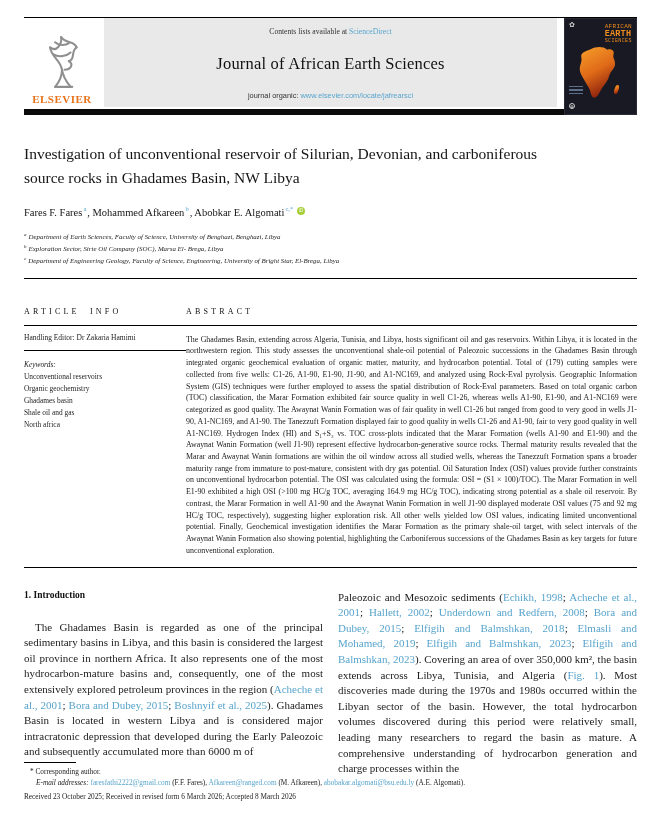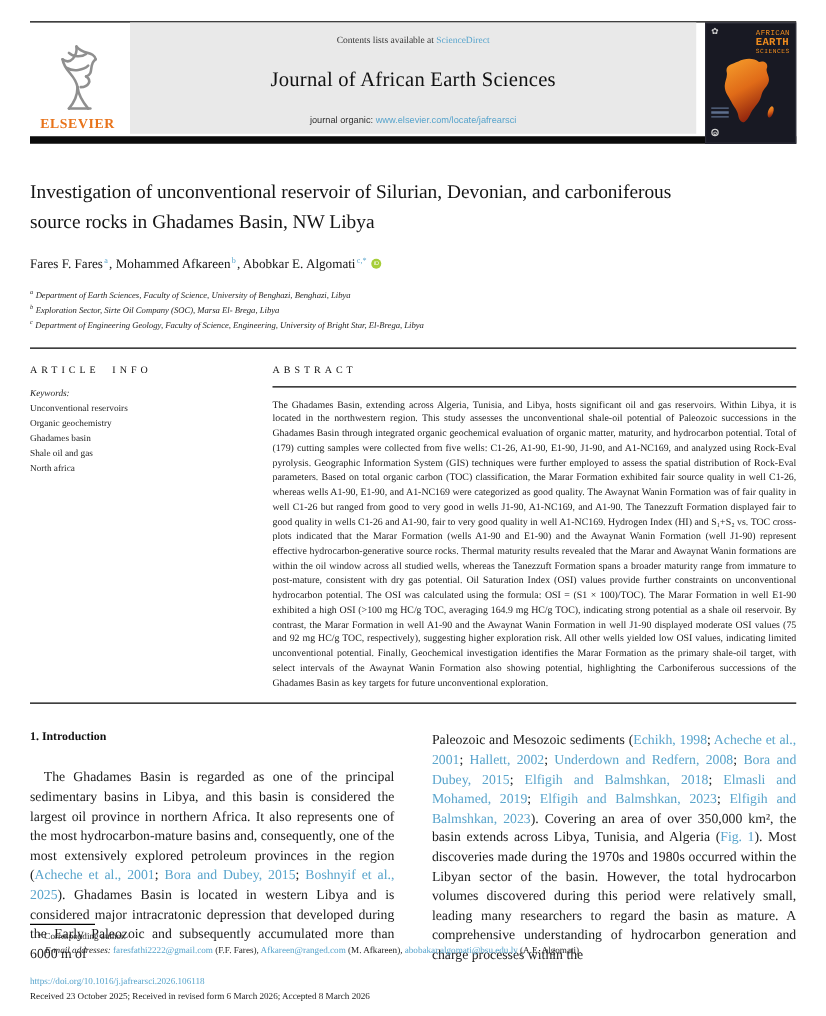--- a/index.html
+++ b/index.html
@@ -50,32 +50,32 @@
   .title { font-size: 15.5px; font-weight: normal; line-height: 1.55; max-width: 520px; margin-top: 27px; color: #151515; }
   .authors { margin-top: 15px; font-size: 10.5px; color: #151515; display: flex; align-items: center; }
   .authors .asup { font-size: 6.5px; vertical-align: super; color: var(--link); margin: 0 1px; }
   .orcid { display: inline-block; width: 8px; height: 8px; border-radius: 50%; background: var(--orcid-green); color: #fff; font-family: "Liberation Sans", sans-serif; font-size: 4.5px; line-height: 8px; text-align: center; margin-left: 3px; cursor: pointer; }
   .affils { margin-top: 13px; font-size: 6.9px; font-style: italic; line-height: 1.75; color: #222; }
   .affils sup { font-size: 5px; font-style: italic; margin-right: 2px; }
 
   .rule-full { border: none; border-top: 1.2px solid #000; margin-top: 10px; }
 
   
-  .info-abstract { display: flex; gap: 32px; margin-top: 12px; }
+  .info-abstract { display: flex; margin-top: 28px; }
   .info-col { width: 162px; flex: none; }
   .abs-col { flex: 1; }
   .section-head { font-size: 8px; letter-spacing: 3.2px; word-spacing: 5px; color: #111; margin-bottom: 9px; }
   .editor-box { border-top: 1px solid #000; border-bottom: 1px solid #000; padding: 7px 0 8px 0; font-size: 7.5px; }
   .keywords { margin-top: 8px; font-size: 7.4px; line-height: 1.62; }
   .kw-label { font-style: italic; }
   .abs-rule { border: none; border-top: 1px solid #000; margin-bottom: 8px; }
   .abs-text { font-size: 7.9px; line-height: 1.485; text-align: justify; color: #1b1b1b; }
 
   
-  .intro { display: flex; gap: 30px; margin-top: 22px; }
+  .intro { display: flex; gap: 15px; margin-top: 22px; }
   .intro .col { flex: 1; }
   .intro h2 { font-size: 9.5px; font-weight: bold; color: #111; }
   .intro p { font-size: 11px; line-height: 1.42; text-align: justify; margin-top: 20px; }
   .intro .col-right p { margin-top: 0; }
   .intro p.indent span:first-child::before { content: "\2003"; }
   .cite { color: var(--link); cursor: pointer; }
 
   
   .footnote { position: absolute; left: 24px; right: 24px; bottom: 12px; }
   .rule-short { border: none; border-top: 0.8px solid #000; width: 52px; margin: 0 0 4px 0; }
@@ -161,20 +161,21 @@
     <div class="affil"><sup>a</sup><span>Department of Earth Sciences, Faculty of Science, University of Benghazi, Benghazi, Libya</span></div>
     <div class="affil"><sup>b</sup><span>Exploration Sector, Sirte Oil Company (SOC), Marsa El- Brega, Libya</span></div>
     <div class="affil"><sup>c</sup><span>Department of Engineering Geology, Faculty of Science, Engineering, University of Bright Star, El-Brega, Libya</span></div>
   </div>
 
   <hr class="rule-full">
 
   <div class="info-abstract">
     <div class="info-col">
       <div class="section-head">ARTICLE INFO</div>
+      <div class="editor-box">Handling Editor: Dr Zakaria Hamimi</div>
       <div class="keywords">
         <div class="kw-label">Keywords:</div>
         <div>Unconventional reservoirs</div>
         <div>Organic geochemistry</div>
         <div>Ghadames basin</div>
         <div>Shale oil and gas</div>
         <div>North africa</div>
       </div>
     </div>
     <div class="abs-col">
@@ -195,17 +196,16 @@
       <p><span>Paleozoic and Mesozoic sediments (</span><span class="cite">Echikh, 1998</span><span>; </span><span class="cite">Acheche et al., 2001</span><span>; </span><span class="cite">Hallett, 2002</span><span>; </span><span class="cite">Underdown and Redfern, 2008</span><span>; </span><span class="cite">Bora and Dubey, 2015</span><span>; </span><span class="cite">Elfigih and Balmshkan, 2018</span><span>; </span><span class="cite">Elmasli and Mohamed, 2019</span><span>; </span><span class="cite">Elfigih and Balmshkan, 2023</span><span>; </span><span class="cite">Elfigih and Balmshkan, 2023</span><span>). Covering an area of over 350,000 km², the basin extends across Libya, Tunisia, and Algeria (</span><span class="cite">Fig. 1</span><span>). Most discoveries made during the 1970s and 1980s occurred within the Libyan sector of the basin. However, the total hydrocarbon volumes discovered during this period were relatively small, leading many researchers to regard the basin as mature. A comprehensive understanding of hydrocarbon generation and charge processes within the</span></p>
     </div>
   </div>
 
   <div class="footnote">
     <hr class="rule-short">
     <div class="fn-line star">* Corresponding author.</div>
     <div class="fn-line emails">
       <span class="italic">E-mail addresses:</span><span><span> </span><span class="cite">faresfathi2222@gmail.com</span><span> (F.F. Fares), </span><span class="cite">Afkareen@ranged.com</span><span> (M. Afkareen), </span><span class="cite">abobakar.algomati@bsu.edu.ly</span><span> (A.E. Algomati).</span></span>
     </div>
-    <div class="doi-line">https://doi.org/10.1016/j.jafrearsci.2026.106118</div>
     <div class="received-line">Received 23 October 2025; Received in revised form 6 March 2026; Accepted 8 March 2026</div>
   </div>
 
 </div>
 
 </body></html>

